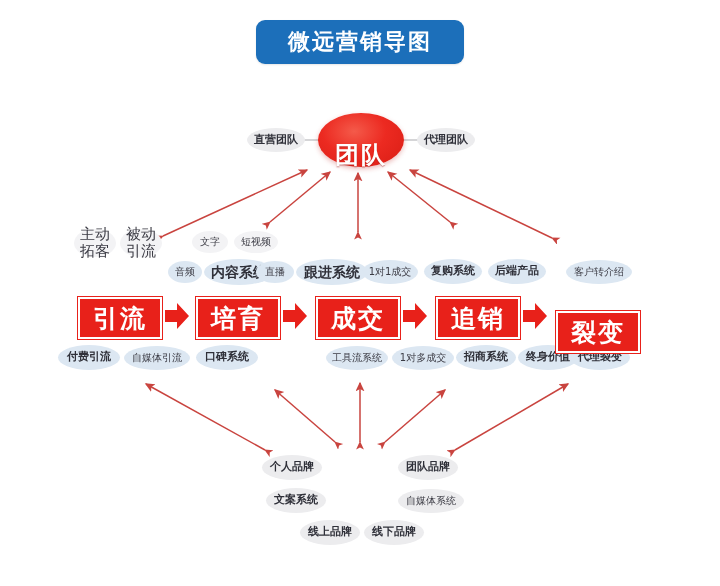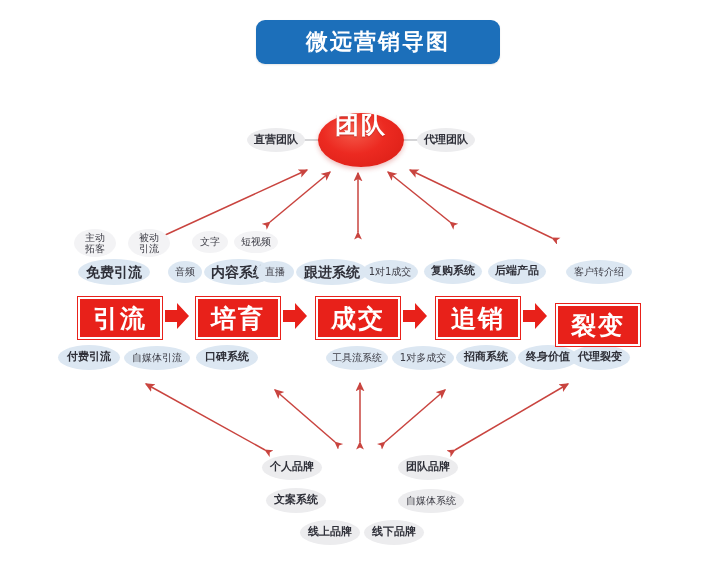--- a/index.html
+++ b/index.html
@@ -15,42 +15,42 @@
     width: 720px;
     height: 586px;
     background: #ffffff;
     overflow: hidden;
   }
   
   .title-badge {
     position: absolute;
     left: 256px;
     top: 20px;
-    width: 244px;
+    width: 208px;
     height: 44px;
     background: #1c6fba;
     border-radius: 9px;
     display: flex;
     align-items: center;
     justify-content: center;
     box-shadow: 0 1px 2px rgba(0,0,0,0.10);
   }
   .title-badge span {
     color: #ffffff;
     font-size: 22px;
     font-weight: bold;
     letter-spacing: 2px;
     line-height: 1;
   }
   
   .hub {
     position: absolute;
     border-radius: 50%;
     display: flex;
-    align-items: flex-start;
+    align-items: flex-end;
     justify-content: center;
     background: radial-gradient(ellipse at 42% 34%, #f45a4a 0%, #ec2a21 45%, #d81c14 100%);
     box-shadow: 0 2px 5px rgba(190,30,25,0.30);
     z-index: 5;
   }
   .hub span {
     color: #ffffff;
     font-size: 24px;
     font-weight: bold;
     letter-spacing: 2px;
@@ -69,21 +69,21 @@
     text-align: center;
     border-radius: 50%;
     color: #3b3b44;
     line-height: 1.15;
     white-space: nowrap;
     z-index: 3;
   }
   .pill.gray { background: #ececee; }
   .pill.blue { background: #dce7f2; }
   .pill.faint { background: #f3f3f5; }
-  .pill.tiny  { font-size: 10px; }
+  .pill.tiny  { font-size: 15px; }
   .pill.small { font-size: 10px; }
   .pill.mid   { font-size: 11px; }
   .pill.bold  { font-weight: bold; color: #2f3039; }
   .pill.big   { font-size: 14px; font-weight: bold; color: #2f3039; }
 
   
   .stage {
     position: absolute;
     display: flex;
     align-items: center;
@@ -161,33 +161,30 @@
   <div class="pill gray mid bold" style="left:247px; top:128px; width:58px; height:24px;text-align:right;">
     <span>直营团队</span>
   </div>
   <div class="pill gray mid bold" style="left:417px; top:128px; width:58px; height:24px;">
     <span>代理团队</span>
   </div>
 
   <div class="pill faint tiny" style="left:74px; top:229px; width:42px; height:28px;">
     <span class="ml">主动<br>拓客</span>
   </div>
-  <div class="pill faint tiny" style="left:128px; top:229px; width:42px; height:28px;">
+  <div class="pill faint tiny" style="left:120px; top:229px; width:42px; height:28px;">
     <span class="ml">被动<br>引流</span>
   </div>
   <div class="pill faint small" style="left:192px; top:231px; width:36px; height:22px;">
     <span>文字</span>
   </div>
   <div class="pill faint small" style="left:234px; top:231px; width:44px; height:22px;">
     <span>短视频</span>
   </div>
 
-  <div class="pill blue big" style="left:78px; top:259px; width:72px; height:26px;">
-    <span>免费引流</span>
-  </div>
   <div class="pill blue small" style="left:168px; top:261px; width:34px; height:22px;">
     <span>音频</span>
   </div>
   <div class="pill blue big" style="left:204px; top:259px; width:70px; height:26px;">
     <span>内容系统</span>
   </div>
   <div class="pill blue small" style="left:256px; top:261px; width:38px; height:22px;">
     <span>直播</span>
   </div>
   <div class="pill blue big" style="left:296px; top:259px; width:72px; height:26px;">
@@ -227,21 +224,21 @@
     <path d="M1,11 L13,11 L13,4 L25,17 L13,30 L13,23 L1,23 Z" fill="#e8211a"></path>
   </svg>
 
   <div class="stage" style="left:436px; top:297px; width:80px; height:38px;">
     <span>追销</span>
   </div>
   <svg class="flow-arrow" style="left:522px; top:299px;" viewBox="0 0 26 34" xmlns="http://www.w3.org/2000/svg">
     <path d="M1,11 L13,11 L13,4 L25,17 L13,30 L13,23 L1,23 Z" fill="#e8211a"></path>
   </svg>
 
-  <div class="stage" style="left:556px; top:304px; width:80px; height:38px;justify-content:center;">
+  <div class="stage" style="left:556px; top:311px; width:80px; height:38px;justify-content:center;">
     <span>裂变</span>
   </div>
 
   <div class="pill blue mid bold" style="left:58px; top:345px; width:62px; height:25px;">
     <span>付费引流</span>
   </div>
   <div class="pill blue small" style="left:124px; top:346px; width:66px; height:24px;">
     <span>自媒体引流</span>
   </div>
   <div class="pill blue mid bold" style="left:196px; top:345px; width:62px; height:25px;">

